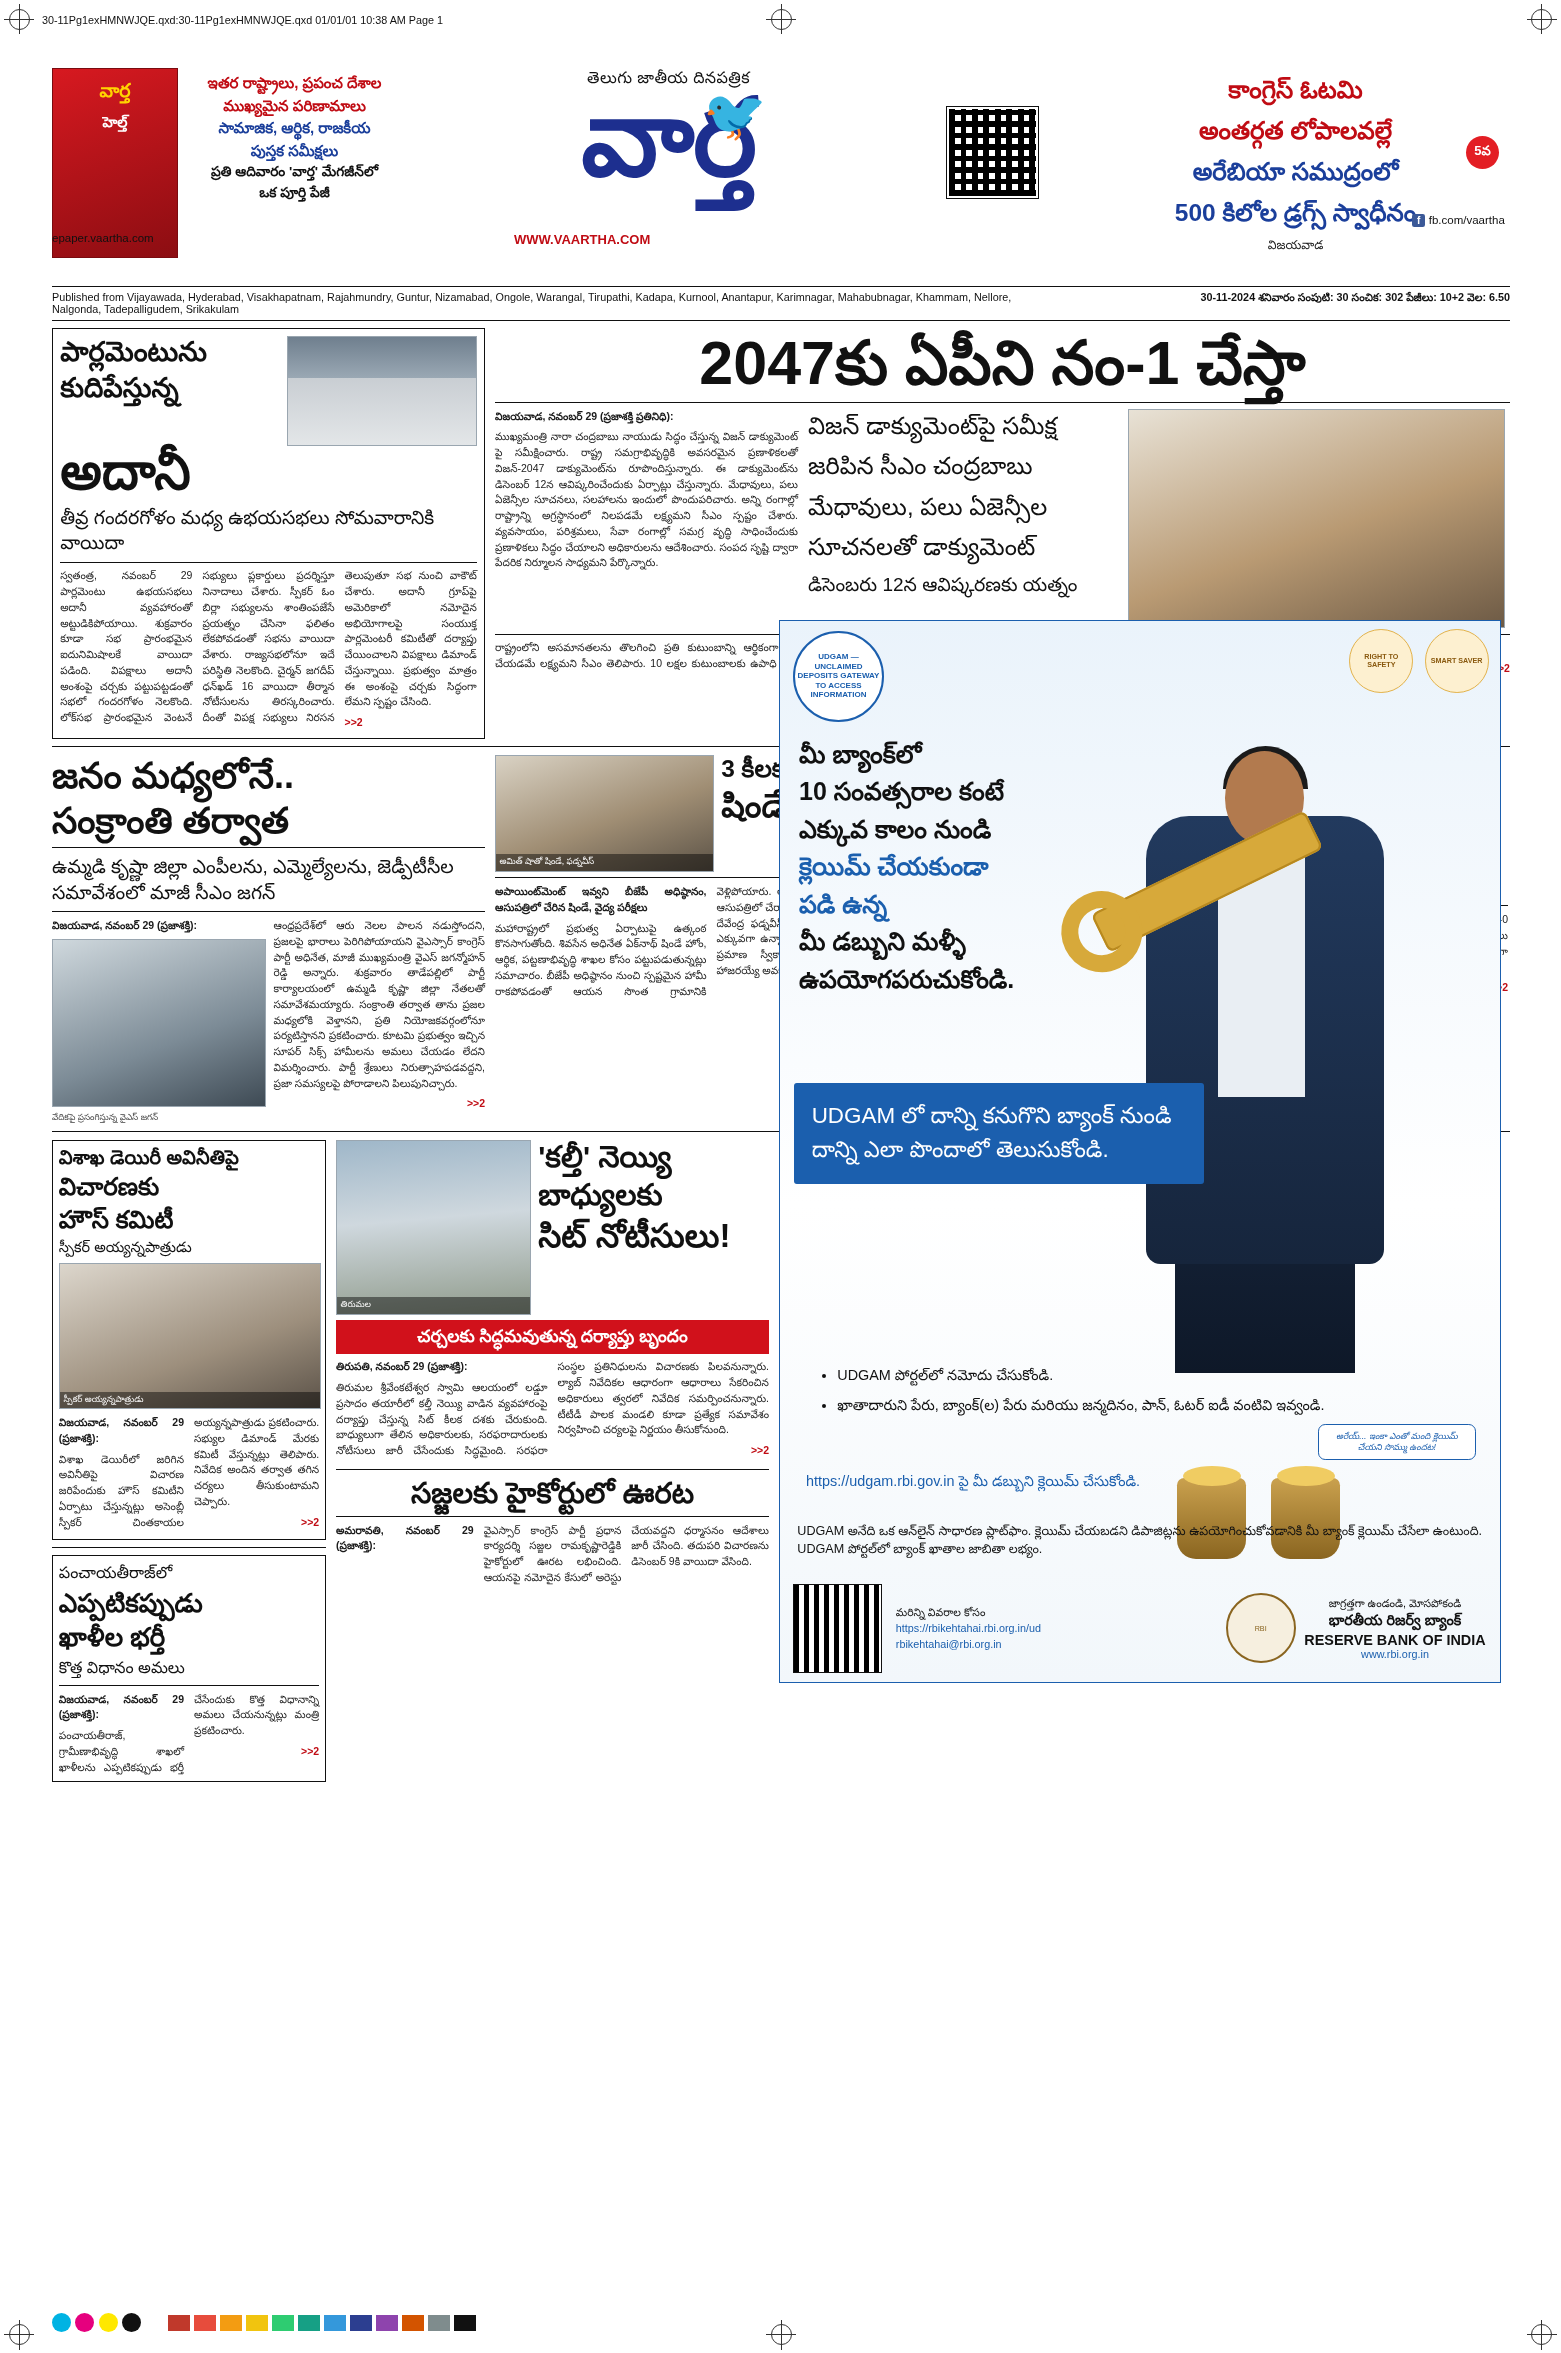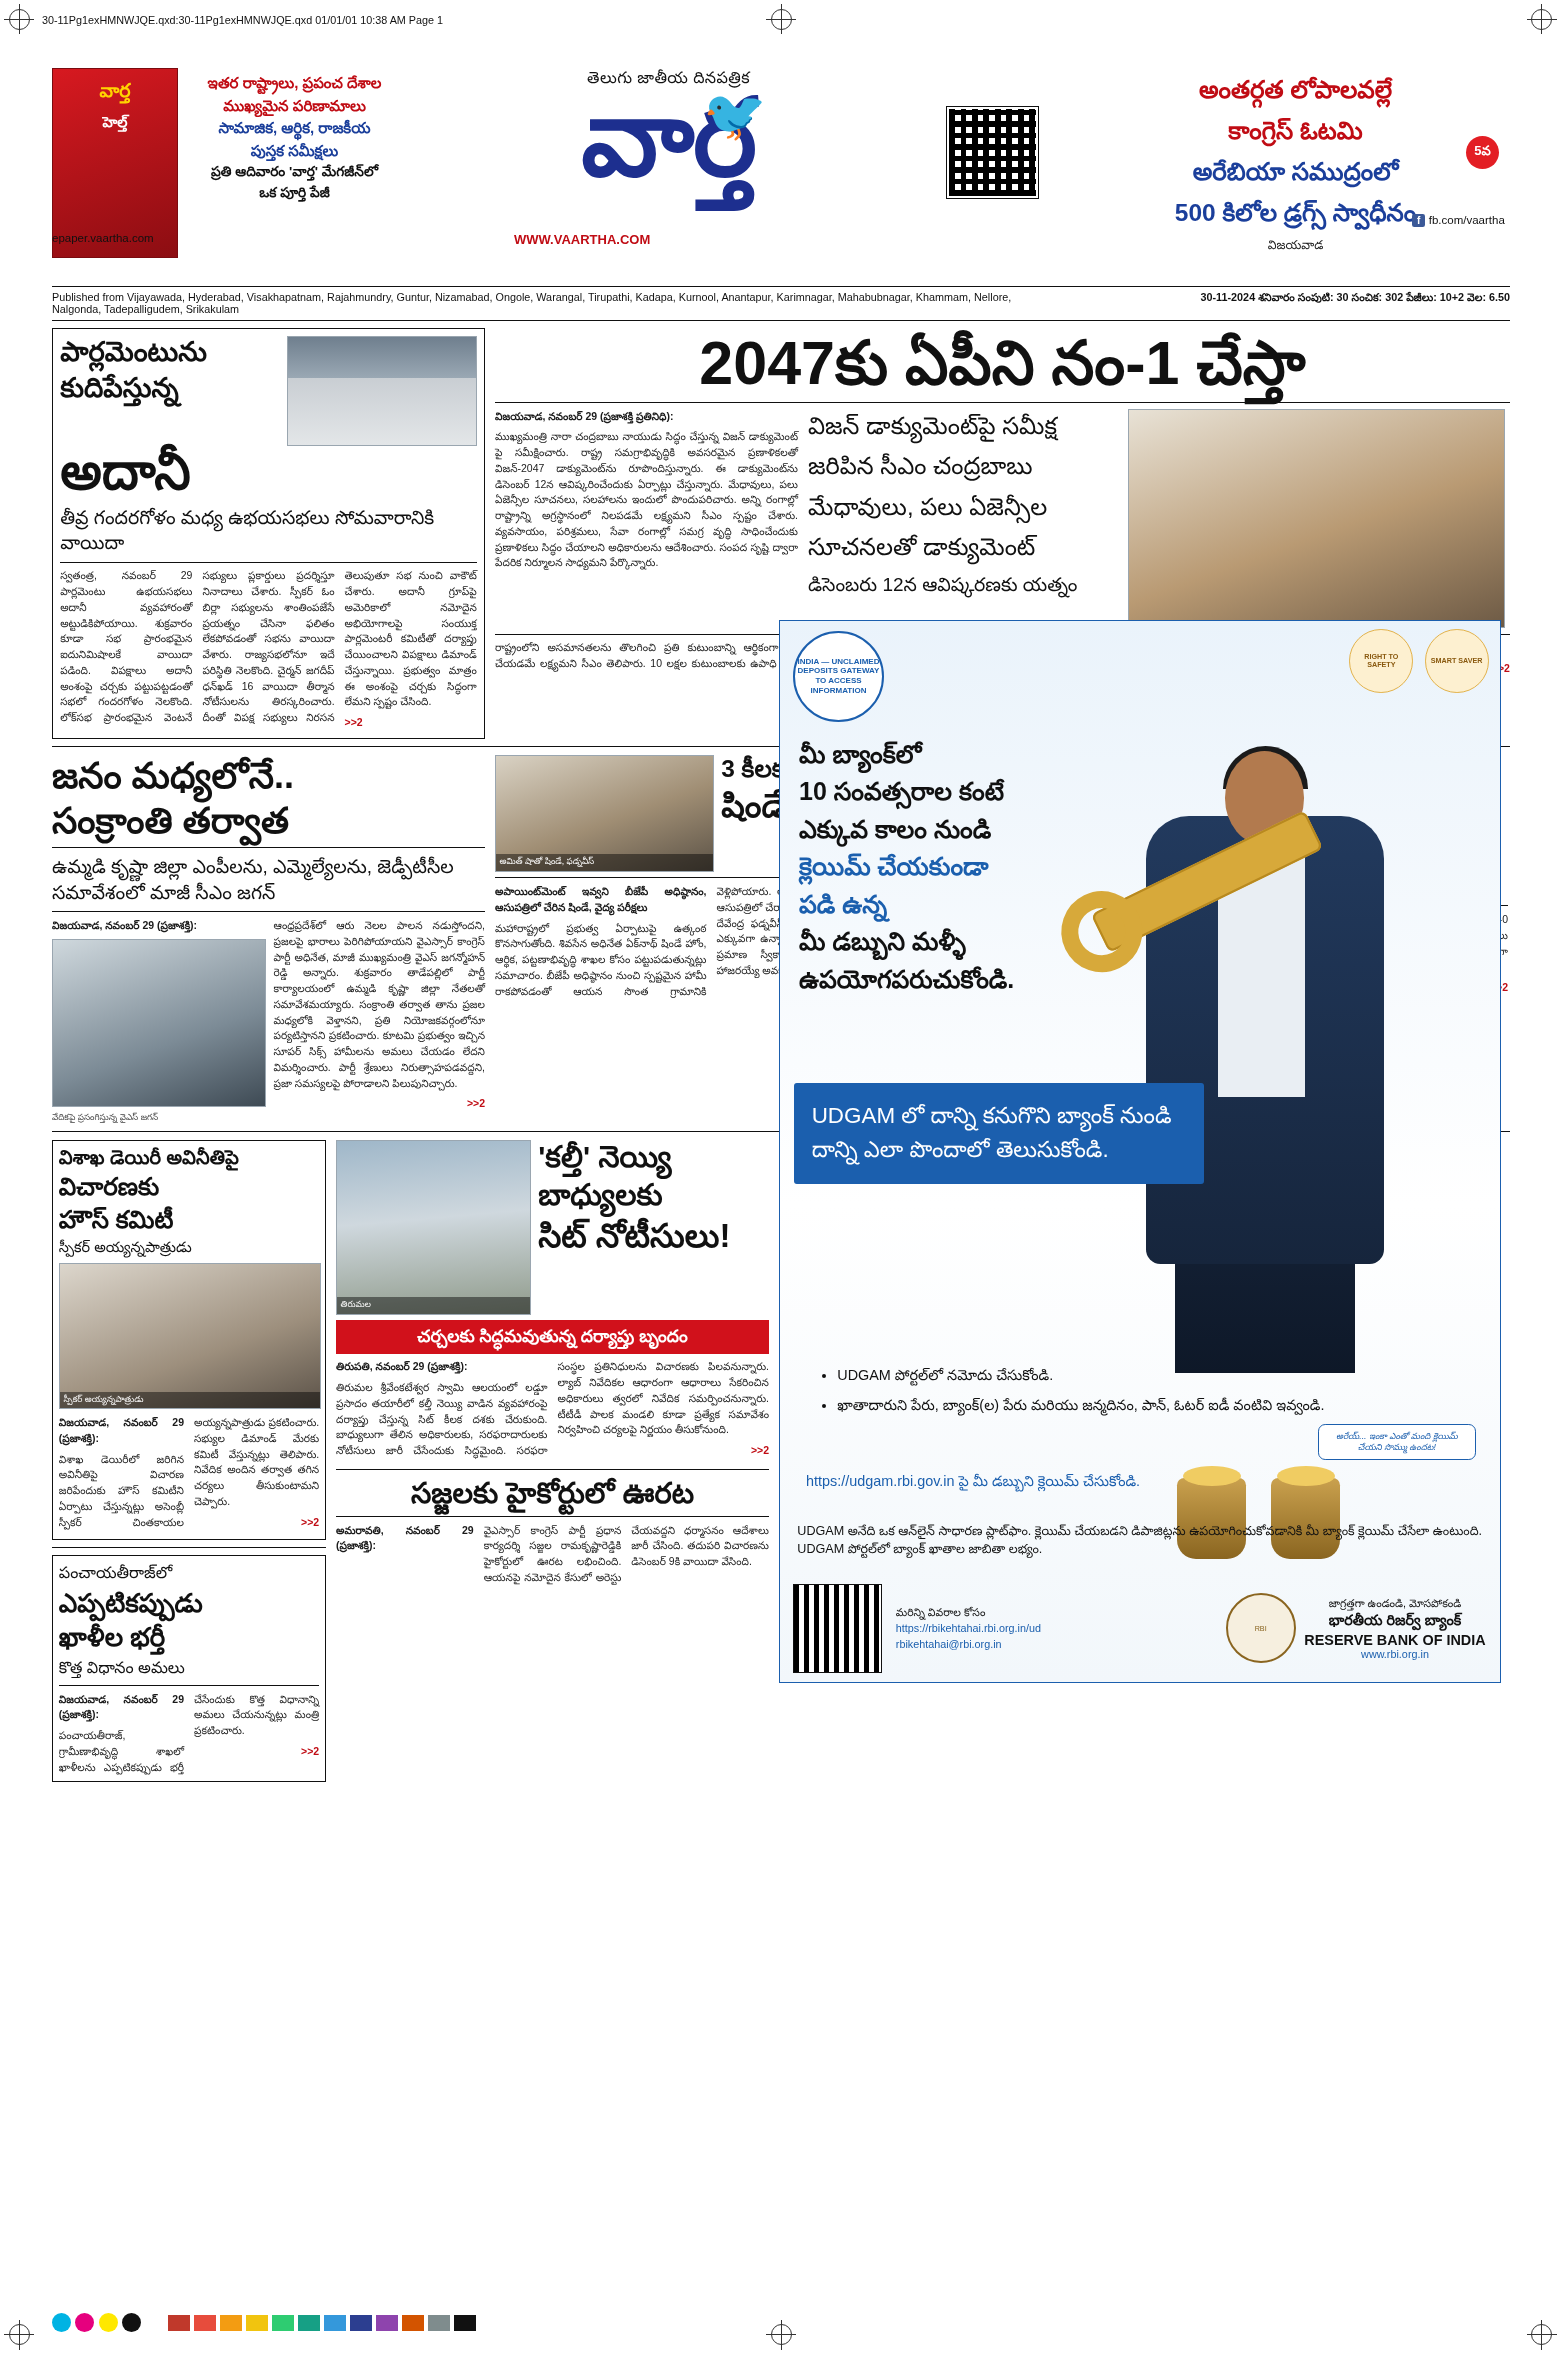--- a/index.html
+++ b/index.html
@@ -141,22 +141,22 @@
         <div class="mast-kicker">తెలుగు జాతీయ దినపత్రిక</div>
         <div style="position:relative;">
           <div class="bird">🐦</div>
           <div class="mast-title">వార్త</div>
         </div>
       </div>
 
       <div class="qr"></div>
 
       <div class="mast-right">
+        <div class="hl">కాంగ్రెస్ ఓటమి</div>
         <div class="hl">అంతర్గత లోపాలవల్లే</div>
-        <div class="hl">కాంగ్రెస్ ఓటమి</div>
         <div class="hl b" style="color:#1b3f9b;">అరేబియా సముద్రంలో</div>
         <div class="hl b" style="color:#1b3f9b;">500 కిలోల డ్రగ్స్ స్వాధీనం</div>
         <div class="badge5">5వ</div>
         <div class="sub">విజయవాడ</div>
         <div class="fbline">
           <span class="fb">f</span><span>fb.com/vaartha</span>
         </div>
       </div>
 
       <div class="epaper">epaper.vaartha.com</div>
@@ -327,21 +327,21 @@
         <div class="body cols3">
           <p><span style="font-weight:bold;">అమరావతి, నవంబర్ 29 (ప్రజాశక్తి):</span></p>
           <p>వైఎస్సార్ కాంగ్రెస్ పార్టీ ప్రధాన కార్యదర్శి సజ్జల రామకృష్ణారెడ్డికి హైకోర్టులో ఊరట లభించింది. ఆయనపై నమోదైన కేసులో అరెస్టు చేయవద్దని ధర్మాసనం ఆదేశాలు జారీ చేసింది. తదుపరి విచారణను డిసెంబర్ 9కి వాయిదా వేసింది.</p>
         </div>
       </div>
 
       <div style="width:722px;margin-top:-520px;">
         <div class="ad">
 
           <div class="ad-top">
-            <div class="udgam-logo">INDIA — UNCLAIMED DEPOSITS GATEWAY TO ACCESS INFORMATION</div>
+            <div class="udgam-logo">UDGAM — UNCLAIMED DEPOSITS GATEWAY TO ACCESS INFORMATION</div>
             <div class="ad-icons">
               <div class="ad-icon">RIGHT TO SAFETY</div>
               <div class="ad-icon">SMART SAVER</div>
             </div>
           </div>
 
           <div class="ad-copy">
             <div>మీ బ్యాంక్‌లో</div>
             <div>10 సంవత్సరాల కంటే</div>
             <div>ఎక్కువ కాలం నుండి</div>

